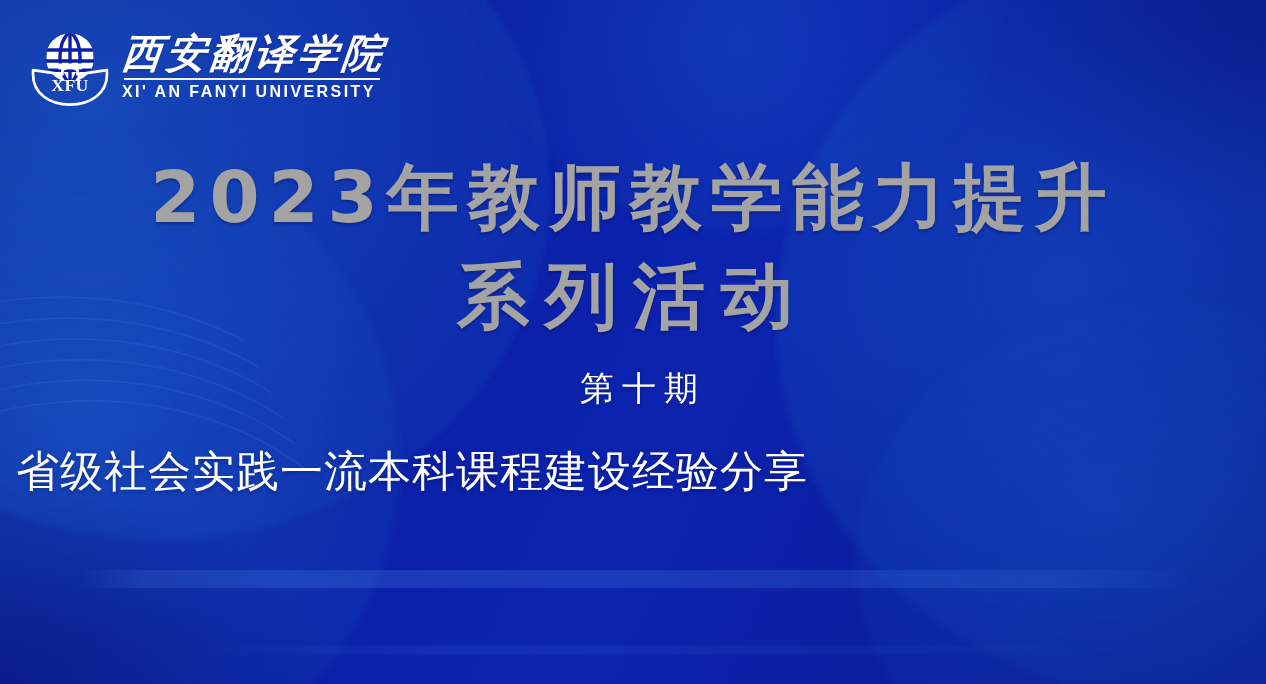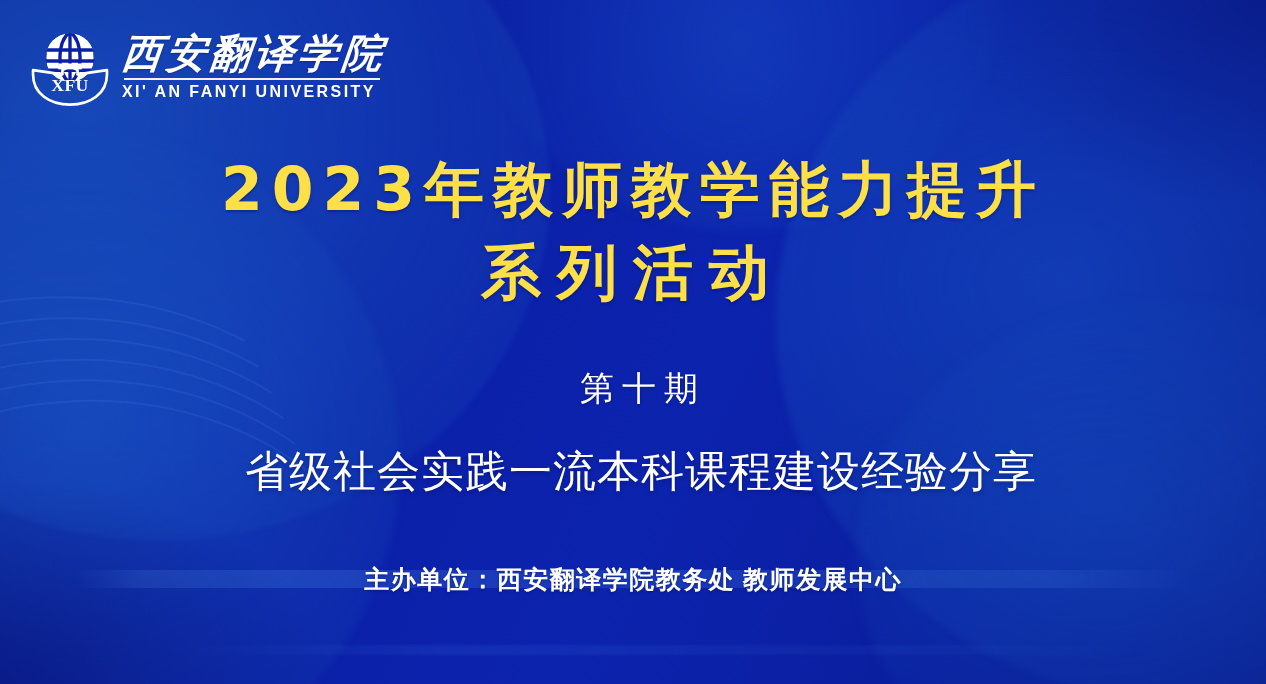--- a/index.html
+++ b/index.html
@@ -169,24 +169,24 @@
 
   
   .headline-wrap {
     position: absolute;
     left: 0;
     right: 0;
     top: 148px;
     text-align: center;
   }
   .headline {
-    color: #fde047;
+    color: #a3a3a3;
     font-family: "DejaVu Sans", sans-serif;
     font-weight: 700;
-    font-size: 60px;
+    font-size: 72px;
     line-height: 1.38;
     letter-spacing: 9px;
     white-space: nowrap;
     text-shadow: 0 2px 3px rgba(3,10,70,0.35);
   }
   .headline-l2 {
     letter-spacing: 16px;
   }
 
   
@@ -201,21 +201,21 @@
     letter-spacing: 8px;
     padding-left: 20px;
     text-shadow: 0 1px 3px rgba(3,10,70,0.4);
   }
 
   
   .course {
     position: absolute;
     left: 16px; right: 0;
     top: 443px;
-    text-align: center;
+    text-align: left;
     color: #ffffff;
     font-family: "DejaVu Sans", sans-serif;
     font-size: 43px;
     font-weight: 400;
     letter-spacing: 1px;
     text-shadow: 0 2px 4px rgba(3,10,70,0.35);
   }
 
   
   .organizer {
@@ -291,15 +291,14 @@
 
   <div class="headline-wrap">
     <div class="headline headline-l1">2023年教师教学能力提升</div>
     <div class="headline headline-l2">系列活动</div>
   </div>
 
   <div class="issue">第十期</div>
 
   <div class="course">省级社会实践一流本科课程建设经验分享</div>
 
-  <div class="organizer">主办单位：西安翻译学院教务处 教师发展中心</div>
 
 </div>
 
 </body></html>

